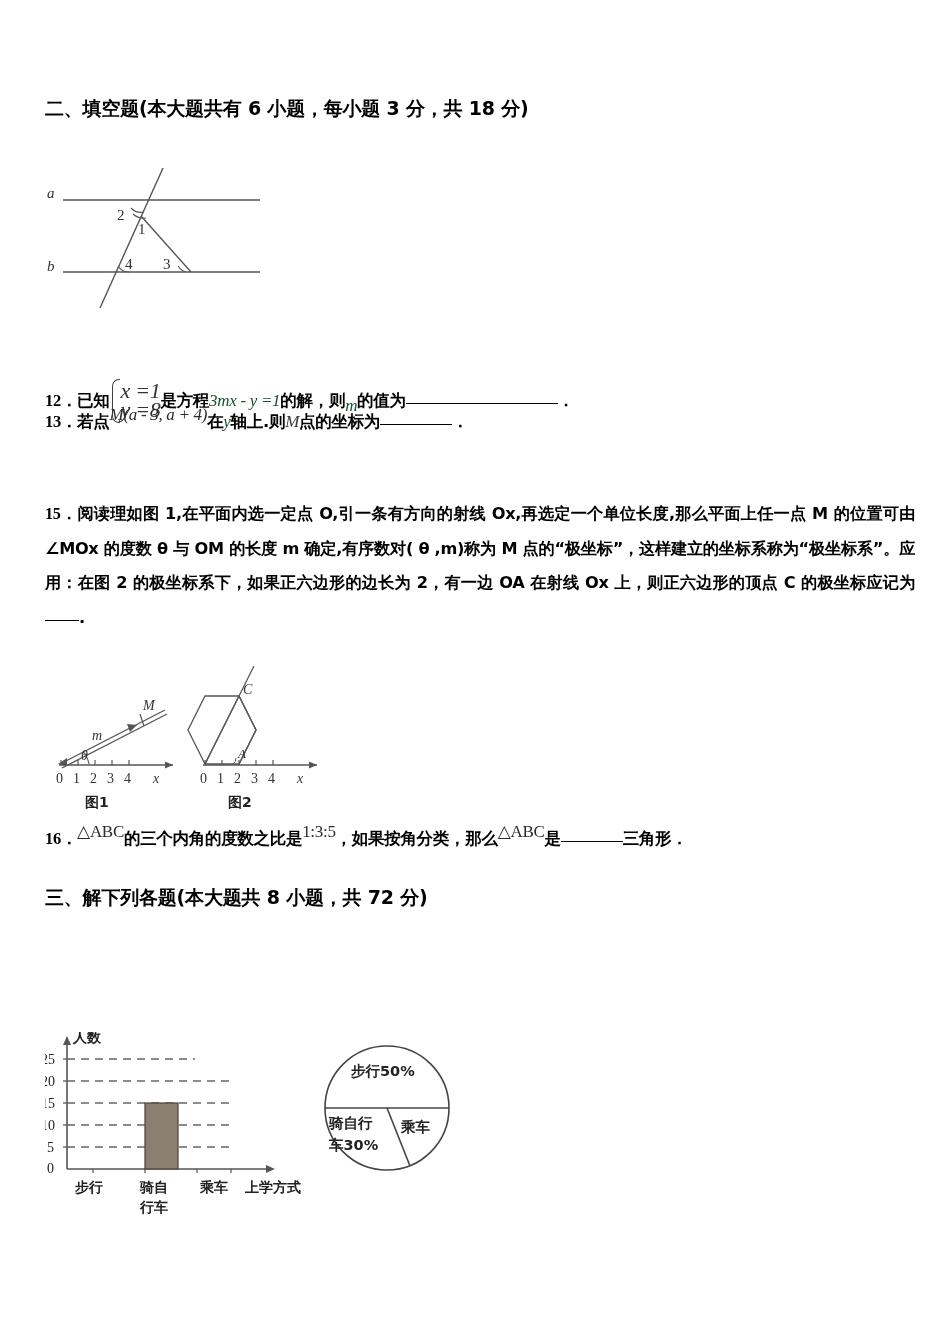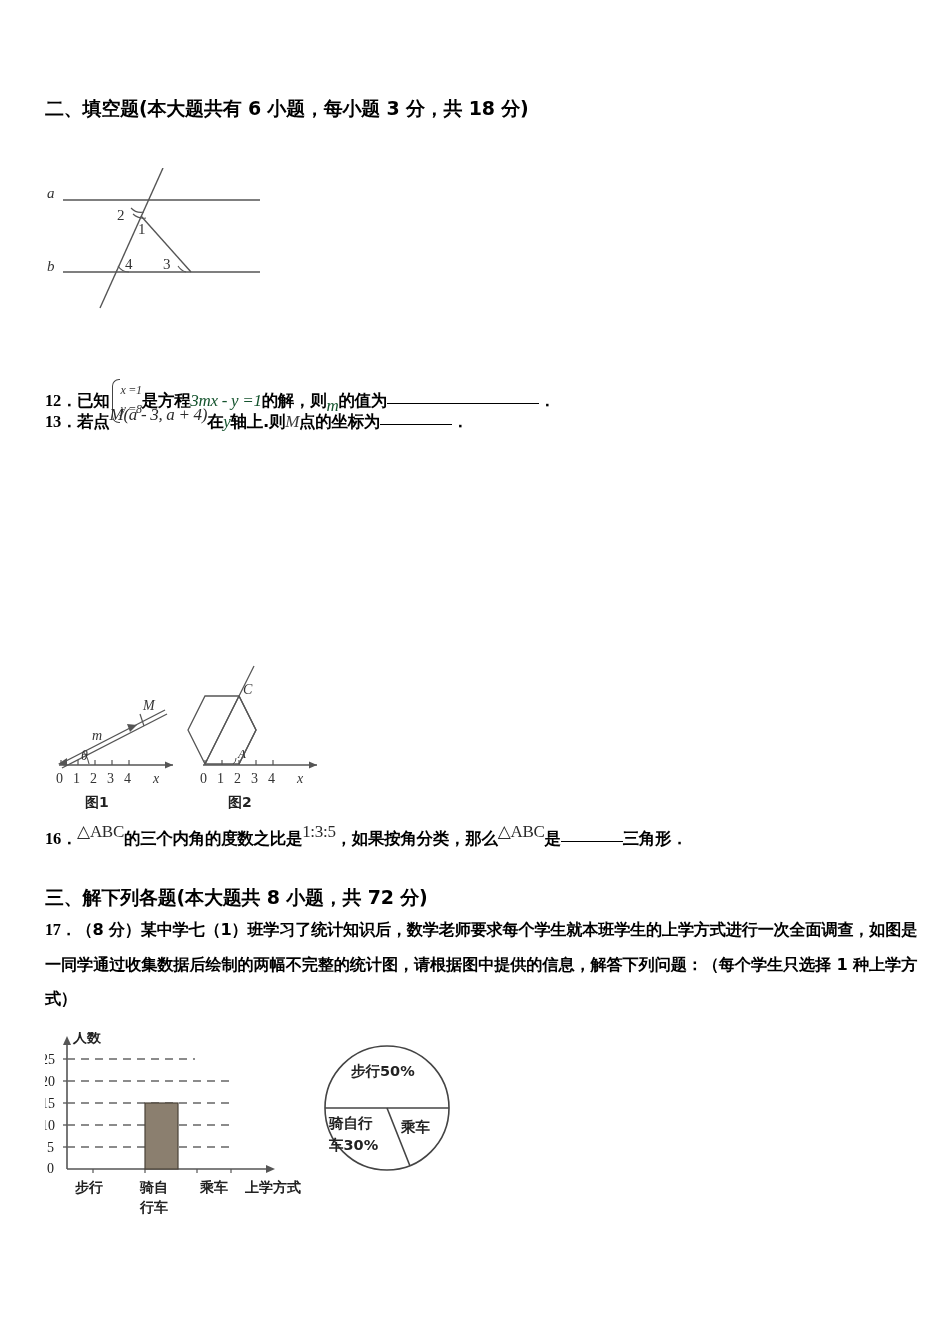--- a/index.html
+++ b/index.html
@@ -79,21 +79,21 @@
     vertical-align: 2px;
   }
   .brace-sys {
     display: inline-block;
     position: relative;
     vertical-align: middle;
     font-family: "Liberation Serif", serif;
     font-style: italic;
     font-weight: normal;
     color: #333;
-    font-size: 12px;
+    font-size: 22px;
     line-height: 19px;
     padding-left: 11px;
     top: -1px;
   }
   .brace-sys::before {
     content: "";
     position: absolute;
     left: 2px; top: -2px;
     width: 7px; height: 42px;
     border-left: 1.3px solid #444;
@@ -138,20 +138,23 @@
 
   <div class="blk qline" style="left:45px; top:336px; width:880px;margin-top:46px;">
     <span class="num">12．</span><span>已知</span><span class="brace-sys"><span style="display:block;">x =1</span><span style="display:block;">y =8</span></span><span>是方程</span><span class="mathi" style="font-size:17px;">3mx - y =1</span><span>的解，则</span><span class="mathi" style="font-size:17px; position:relative; top:5px;">m</span><span>的值为</span><span class="blank" style="width:152px;"></span><span>．</span>
   </div>
 
   <div class="blk qline" style="left:45px; top:405px; width:880px;">
     <span class="num">13．</span><span>若点</span><span class="sup-math">M(a - 3, a + 4)</span><span>在</span><span class="mathi" style="font-size:17px;">y</span><span>轴上.则</span><span class="mathn" style="font-size:17px; font-style:italic;">M</span><span>点的坐标为</span><span class="blank" style="width:72px;"></span><span>．</span>
   </div>
 
 
+  <div class="blk qbody" style="left:45px; top:497px; width:870px;">
+    <span class="num">15．</span><span>阅读理如图 1,在平面内选一定点 O,引一条有方向的射线 Ox,再选定一个单位长度,那么平面上任一点 M 的位置可由∠MOx 的度数 θ 与 OM 的长度 m 确定,有序数对( θ ,m)称为 M 点的“极坐标”，这样建立的坐标系称为“极坐标系”。应用：在图 2 的极坐标系下，如果正六边形的边长为 2，有一边 OA 在射线 Ox 上，则正六边形的顶点 C 的极坐标应记为</span><span class="blank" style="width:34px;"></span><span>.</span>
+  </div>
 
   <div class="blk" style="left:45px; top:652px;">
     <svg width="300" height="165" viewBox="0 0 300 165">
 
       <line x1="14" y1="113" x2="128" y2="113" stroke="#555" stroke-width="1.5"></line>
       <polygon points="128,113 120,109.5 120,116.5" fill="#555"></polygon>
 
       <line x1="16" y1="108" x2="16" y2="113" stroke="#555" stroke-width="1.2"></line>
       <line x1="33" y1="108" x2="33" y2="113" stroke="#555" stroke-width="1.2"></line>
       <line x1="50" y1="108" x2="50" y2="113" stroke="#555" stroke-width="1.2"></line>
@@ -209,23 +212,20 @@
       <text x="183" y="155" font-family="DejaVu Sans, sans-serif" font-size="14" font-weight="bold" fill="#222">图2</text>
     </svg>
   </div>
 
   <div class="blk qline" style="left:45px; top:822px; width:880px;">
     <span class="num">16．</span><span class="sup-math" style="font-style:normal;">△ABC</span><span>的三个内角的度数之比是</span><span class="sup-math" style="font-style:normal;">1:3:5</span><span>，如果按角分类，那么</span><span class="sup-math" style="font-style:normal;">△ABC</span><span>是</span><span class="blank" style="width:62px;"></span><span>三角形．</span>
   </div>
 
   <div class="blk section-head" style="left:45px; top:885px;">三、解下列各题(本大题共 8 小题，共 72 分)</div>
 
-  <div class="blk qbody" style="left:45px; top:913px; width:872px;">
-    <span class="num">17．</span><span>（8 分）某中学七（1）班学习了统计知识后，数学老师要求每个学生就本班学生的上学方式进行一次全面调查，如图是一同学通过收集数据后绘制的两幅不完整的统计图，请根据图中提供的信息，解答下列问题：（每个学生只选择 1 种上学方式）</span>
-  </div>
 
   <div class="blk" style="left:45px; top:1032px;">
     <svg width="290" height="190" viewBox="0 0 290 190">
 
       <line x1="22" y1="8" x2="22" y2="137" stroke="#555" stroke-width="1.6"></line>
       <polygon points="22,4 18,13 26,13" fill="#555"></polygon>
 
       <line x1="22" y1="137" x2="226" y2="137" stroke="#555" stroke-width="1.6"></line>
       <polygon points="230,137 221,133 221,141" fill="#555"></polygon>
 

